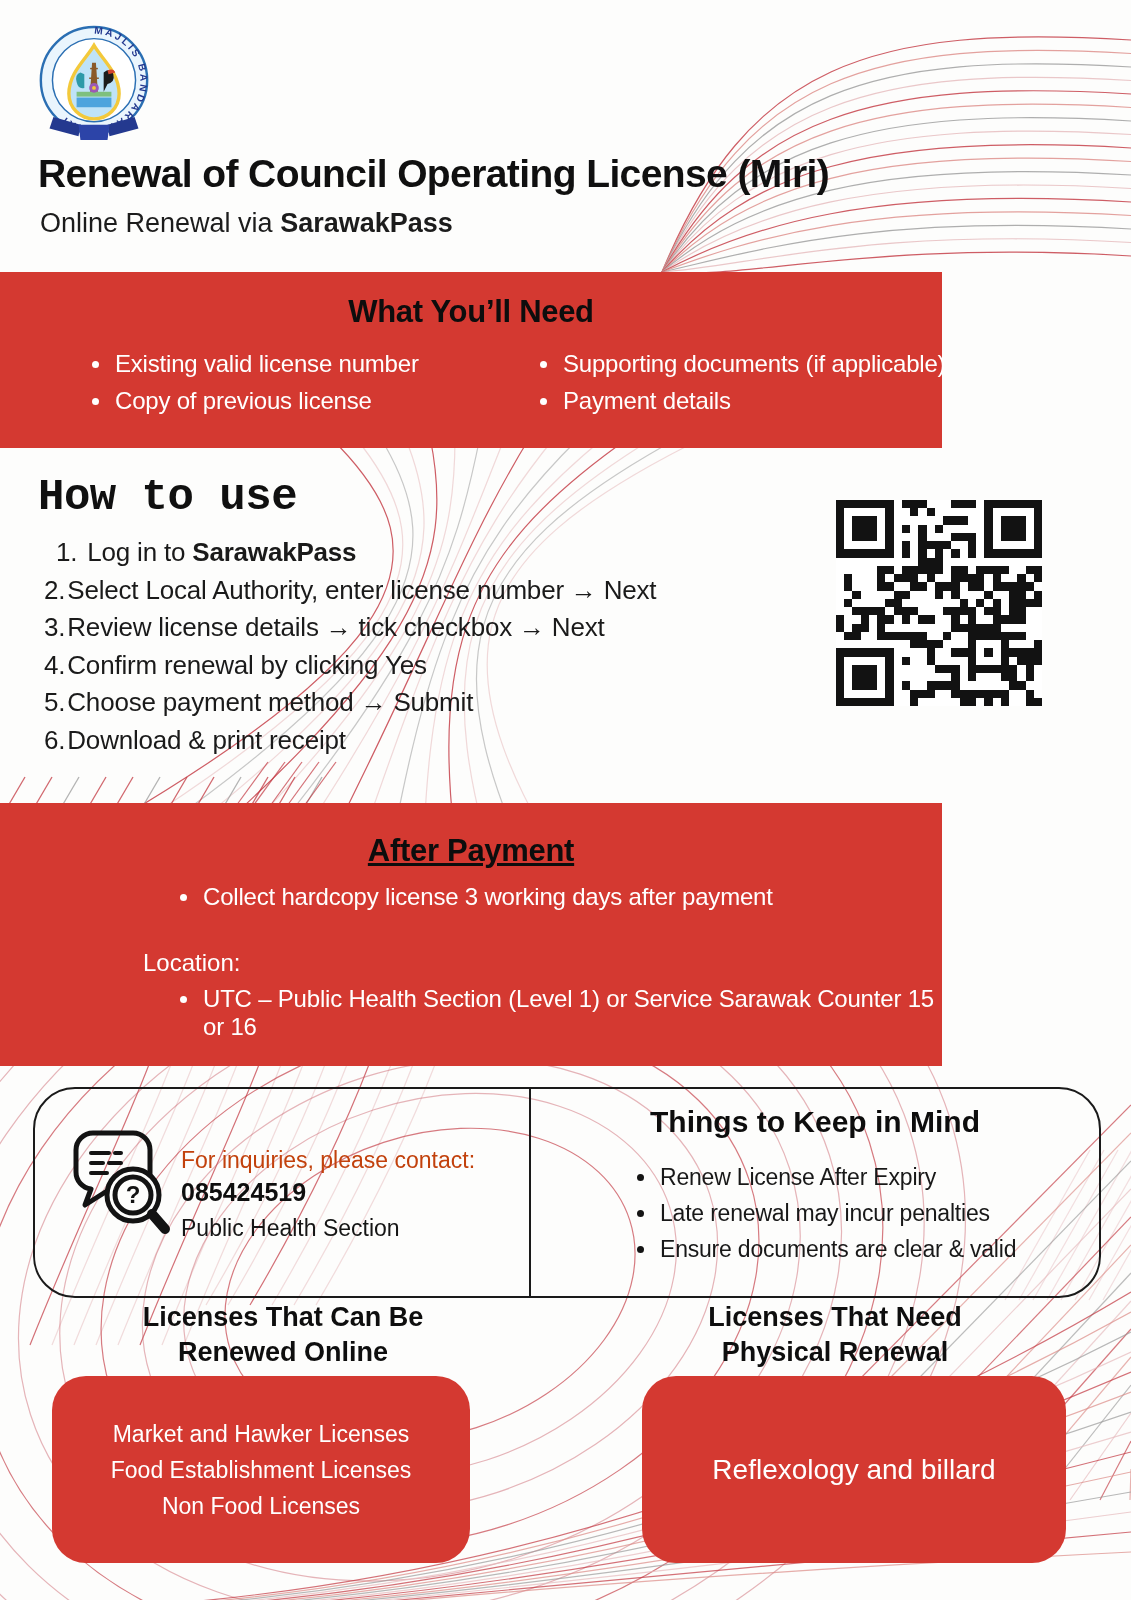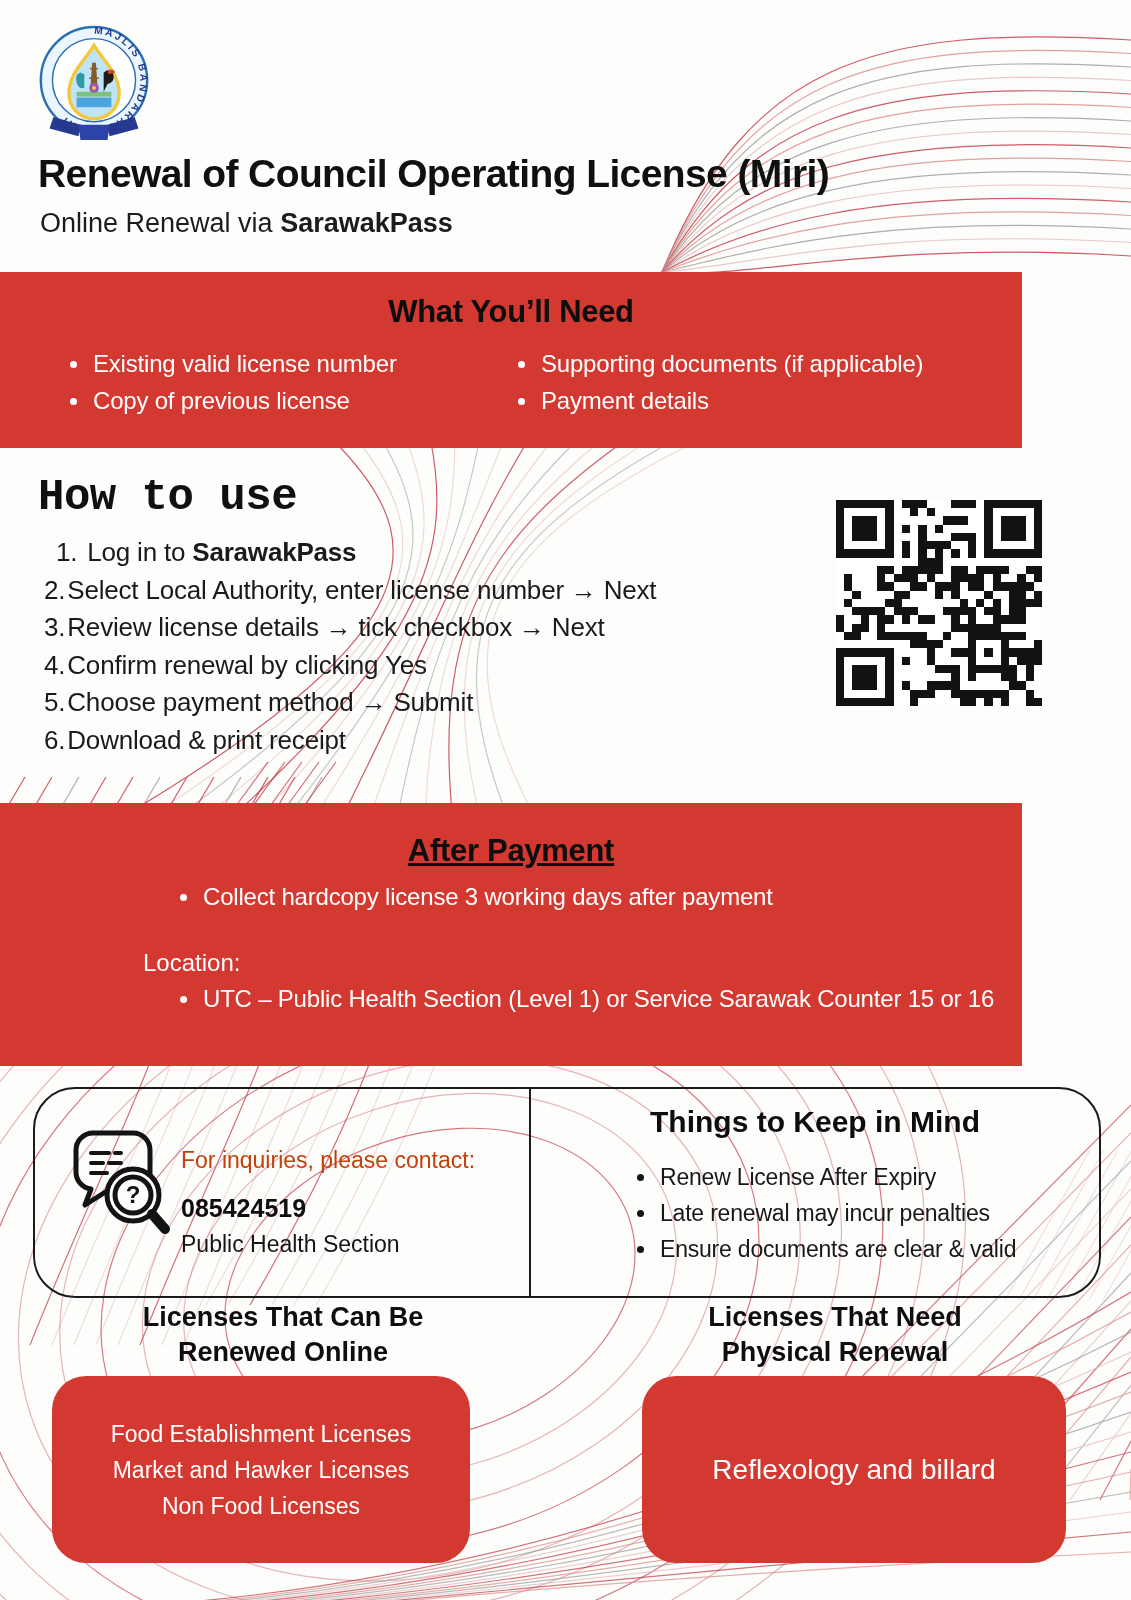--- a/index.html
+++ b/index.html
@@ -10,28 +10,28 @@
   .decor{position:absolute;inset:0;z-index:1;pointer-events:none;}
   .layer{position:absolute;z-index:2;}
 
   
   .logo{left:36px;top:24px;width:116px;height:122px;}
   .page-title{left:38px;top:152px;width:1070px;font-size:39px;font-weight:800;letter-spacing:-0.6px;color:#101010;}
   .page-subtitle{left:40px;top:208px;width:900px;font-size:27px;color:#1c1c1c;}
   .page-subtitle b{font-weight:800;}
 
   
-  .band{left:0;width:1022px;background:var(--red);}
+  .band{left:0;width:942px;background:var(--red);}
   .band1{top:272px;height:176px;}
   .band2{top:803px;height:263px;}
   .band-title{text-align:center;font-size:31px;font-weight:800;color:#0d0d0d;letter-spacing:-0.3px;}
   .band1 .band-title{margin-top:22px;}
   .band2 .band-title{margin-top:30px;text-decoration:underline;}
 
-  .need-cols{position:absolute;left:70px;top:78px;width:990px;display:flex;}
+  .need-cols{position:absolute;left:92px;top:78px;width:990px;display:flex;}
   .need-col1{width:448px;}
   .need-col2{width:540px;}
 
   .brow{display:flex;align-items:flex-start;margin-bottom:9px;}
   .dot{flex:0 0 auto;width:7px;height:7px;border-radius:50%;margin:11px 16px 0 0;background:#ffffff;}
   .btxt{font-size:24px;line-height:28px;color:#fff;letter-spacing:-0.2px;}
   .bullets-black .dot{background:#141414;}
   .bullets-black .btxt{color:#181818;}
 
   
@@ -54,21 +54,21 @@
   .ap-b1{left:180px;top:80px;position:absolute;}
   .ap-loc{position:absolute;left:143px;top:146px;font-size:24px;color:#fff;}
   .ap-b2{left:180px;top:182px;position:absolute;}
 
   
   .info-box{left:33px;top:1087px;width:1064px;height:207px;border:2px solid #1a1a1a;border-radius:42px;background:transparent;}
   .info-divider{position:absolute;left:494px;top:0;width:2px;height:100%;background:#1a1a1a;}
   .help-icon{position:absolute;left:28px;top:28px;width:112px;height:126px;}
   .contact-text{position:absolute;left:146px;top:58px;}
   .contact-l1{font-size:23px;color:#c2410c;}
-  .contact-phone{font-size:25px;font-weight:800;margin-top:20px;color:#0e0e0e;}
+  .contact-phone{font-size:25px;font-weight:800;margin-top:4px;color:#0e0e0e;}
   .contact-l2{font-size:23px;margin-top:8px;color:#151515;}
   .mind-title{position:absolute;left:500px;top:16px;width:560px;text-align:center;font-size:30px;font-weight:800;color:#0d0d0d;}
   .mind-list{position:absolute;left:602px;top:74px;width:460px;}
   .mind-list .btxt{font-size:23px;line-height:29px;text-align:right;}
   .mind-list .brow{margin-bottom:7px;}
   .mind-list .dot{margin-top:11px;}
 
   
   .bl-heading{left:58px;top:1300px;width:450px;text-align:center;font-size:27px;font-weight:800;line-height:35px;color:#0e0e0e;}
   .br-heading{left:610px;top:1300px;width:450px;text-align:center;font-size:27px;font-weight:800;line-height:35px;color:#0e0e0e;}
@@ -960,21 +960,21 @@
   <div class="layer bl-heading">
     <div>Licenses That Can Be</div>
     <div>Renewed Online</div>
   </div>
   <div class="layer br-heading">
     <div>Licenses That Need</div>
     <div>Physical Renewal</div>
   </div>
 
   <div class="layer redbox bl-box">
+      <div class="line">Market and Hawker Licenses</div>
       <div class="line">Food Establishment Licenses</div>
-      <div class="line">Market and Hawker Licenses</div>
       <div class="line">Non Food Licenses</div>
     </div>
   <div class="layer redbox br-box">
       <div class="line">Reflexology and billard</div>
     </div>
 
 </div>
 
 </body></html>

